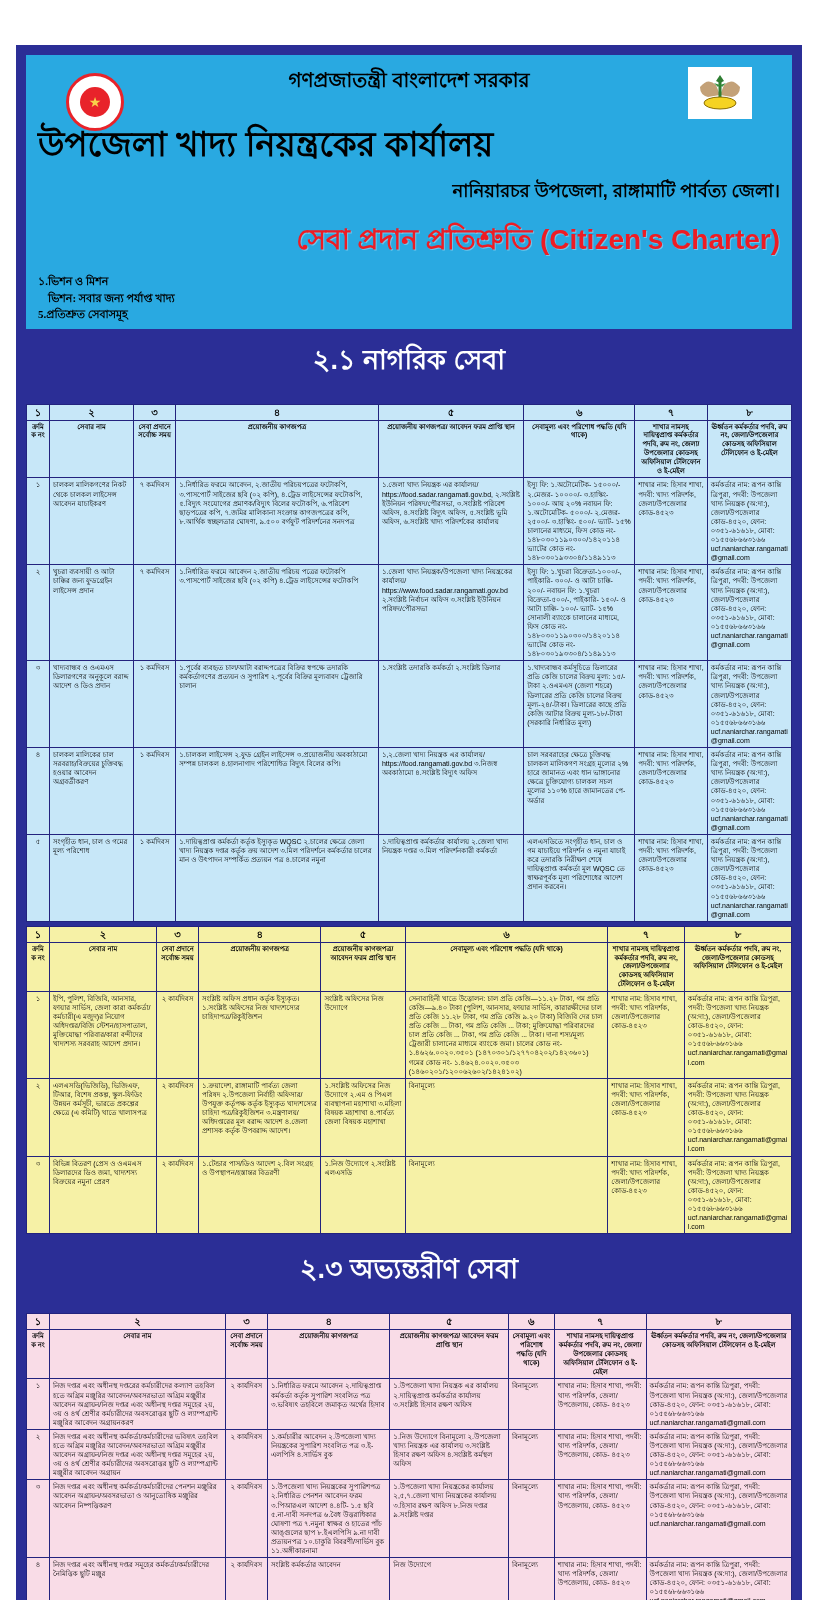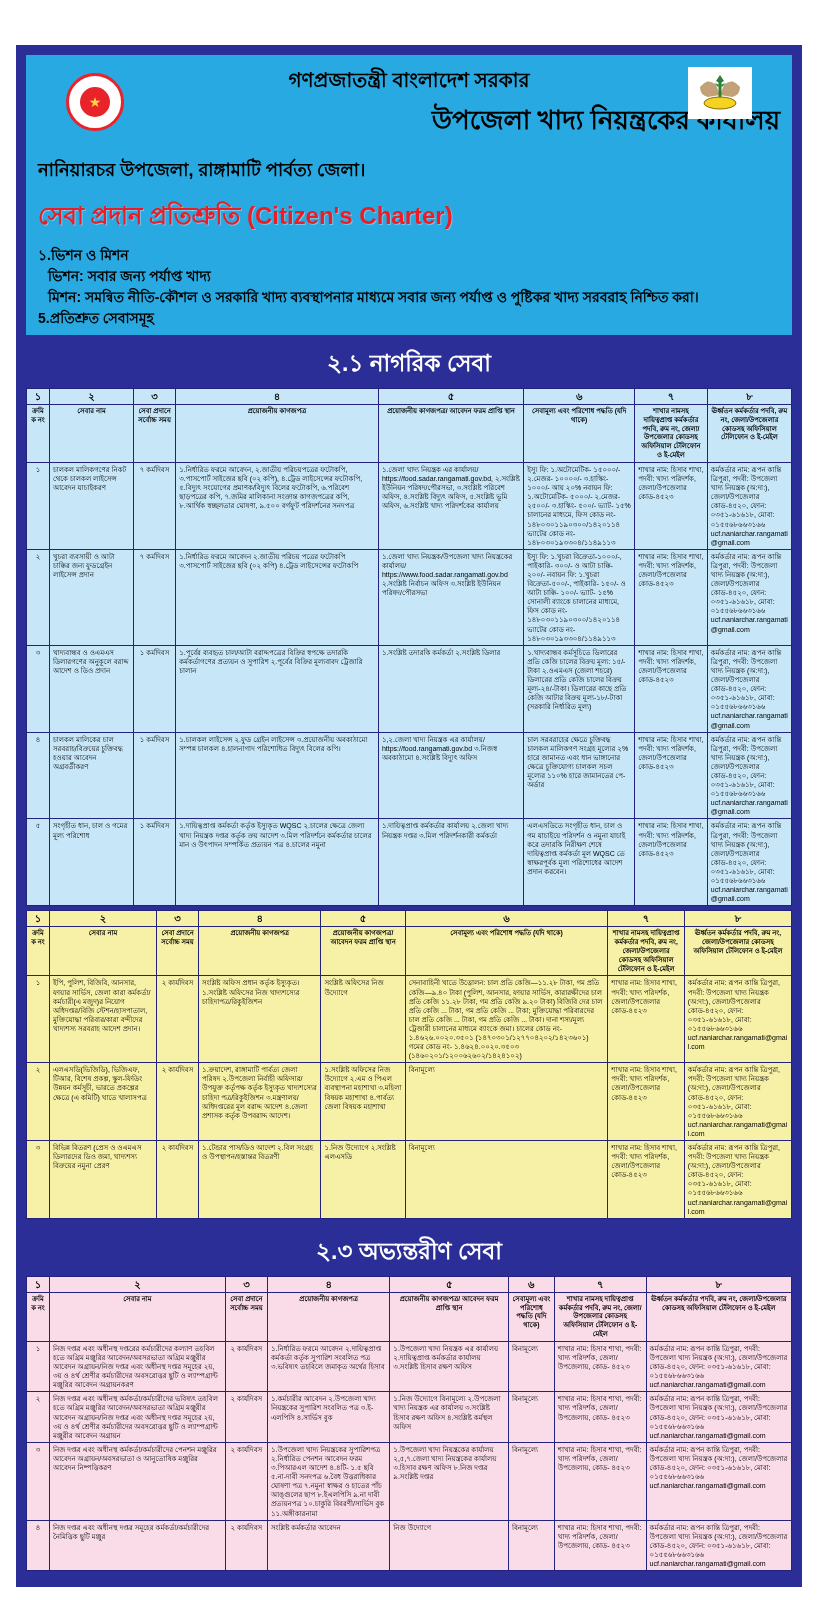--- a/index.html
+++ b/index.html
@@ -6,27 +6,27 @@
   body{width:818px;font-family:"Liberation Sans","DejaVu Sans",sans-serif;color:#000;}
   .frame{margin:45px 16px 14px 16px;background:#2b2e96;padding:10px 10px 12px 10px;}
   .sky{background:#29a9e1;position:relative;padding:10px 12px 6px 12px;}
   .emblem-left{position:absolute;left:40px;top:18px;width:52px;height:52px;border-radius:50%;
     background:#fff;border:3px solid #e8232a;display:flex;align-items:center;justify-content:center;}
   .emblem-left .inner{width:30px;height:30px;border-radius:50%;background:#e8232a;
     display:flex;align-items:center;justify-content:center;color:#f8d24a;font-size:14px;}
   .logo-right{position:absolute;right:40px;top:12px;width:64px;height:52px;background:#fff;
     display:flex;align-items:center;justify-content:center;}
   .hdr-line1{font-size:20px;font-weight:bold;text-align:center;}
-  .hdr-line2{font-size:26px;font-weight:bold;text-align:right;margin-top:2px;}
-  .hdr-line3{font-size:18px;font-weight:bold;text-align:left;margin-top:12px;}
-  .charter-title{font-size:24px;font-weight:800;color:#ed1c24;text-align:left;margin:10px 0 8px 0;
+  .hdr-line2{font-size:34px;font-weight:bold;text-align:left;margin-top:20px;}
+  .hdr-line3{font-size:18px;font-weight:bold;text-align:right;margin-top:2px;}
+  .charter-title{font-size:28px;font-weight:800;color:#ed1c24;text-align:right;margin:10px 0 8px 0;
     text-shadow:1px 1px 0 #ffffff55;}
-  .vm{font-size:14px;font-weight:bold;line-height:1.5;}
+  .vm{font-size:11px;font-weight:bold;line-height:1.5;font-family:Liberation Serif, serif;}
   .vm .ind{padding-left:10px;}
-  .band{color:#fff;text-align:center;font-size:23px;font-weight:bold;padding:10px 0 4px 0;}
+  .band{color:#fff;text-align:center;font-size:27px;font-weight:bold;padding:10px 0 20px 0;}
   table{width:100%;border-collapse:collapse;table-layout:fixed;}
   td,th{border:1px solid #23237e;vertical-align:top;padding:2px 3px;font-size:7px;line-height:1.3;
     word-wrap:break-word;overflow-wrap:break-word;text-align:left;font-weight:normal;}
   .num-row th{font-size:10px;font-weight:bold;text-align:center;padding:1px;}
   .label-row th{font-size:6.8px;font-weight:bold;text-align:center;vertical-align:top;}
   tbody td:first-child,tbody td:nth-child(3){text-align:center;}
   .t1 td,.t1 th{background:#c7e7f8;}
   .t2 td,.t2 th{background:#f6f1a6;}
   .t3 td,.t3 th{background:#f9dce7;}
   .tbl-wrap{margin-bottom:4px;}
@@ -51,21 +51,20 @@
         <ellipse cx="26" cy="32" rx="16" ry="6" fill="#f5d323" stroke="#8a6d00"></ellipse>
       </svg>
     </div>
     <div class="hdr-line1">গণপ্রজাতন্ত্রী বাংলাদেশ সরকার</div>
     <div class="hdr-line2">উপজেলা খাদ্য নিয়ন্ত্রকের কার্যালয়</div>
     <div class="hdr-line3">নানিয়ারচর উপজেলা, রাঙ্গামাটি পার্বত্য জেলা।</div>
     <div class="charter-title">সেবা প্রদান প্রতিশ্রুতি (Citizen's Charter)</div>
     <div class="vm">
       <div>১.ভিশন ও মিশন</div>
       <div class="ind">ভিশন: সবার জন্য পর্যাপ্ত খাদ্য</div>
-      <div class="ind">মিশন: সমন্বিত নীতি-কৌশল ও সরকারি খাদ্য ব্যবস্থাপনার মাধ্যমে সবার জন্য পর্যাপ্ত ও পুষ্টিকর খাদ্য সরবরাহ নিশ্চিত করা।</div>
       <div>5.প্রতিশ্রুত সেবাসমূহ</div>
     </div>
   </div>
 
   <div class="band">২.১ নাগরিক সেবা</div>
   <div class="tbl-wrap">
     <table class="t1">
       <colgroup>
         <col style="width:3%">
           <col style="width:11%">

